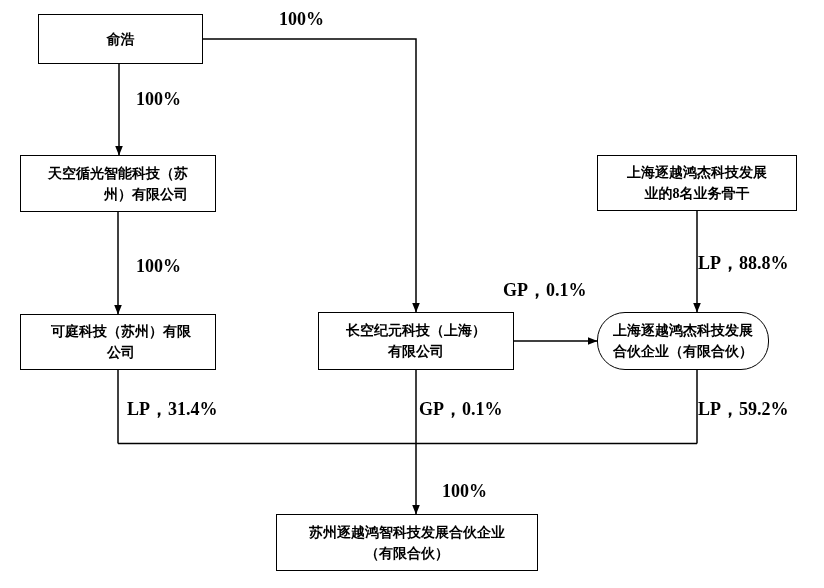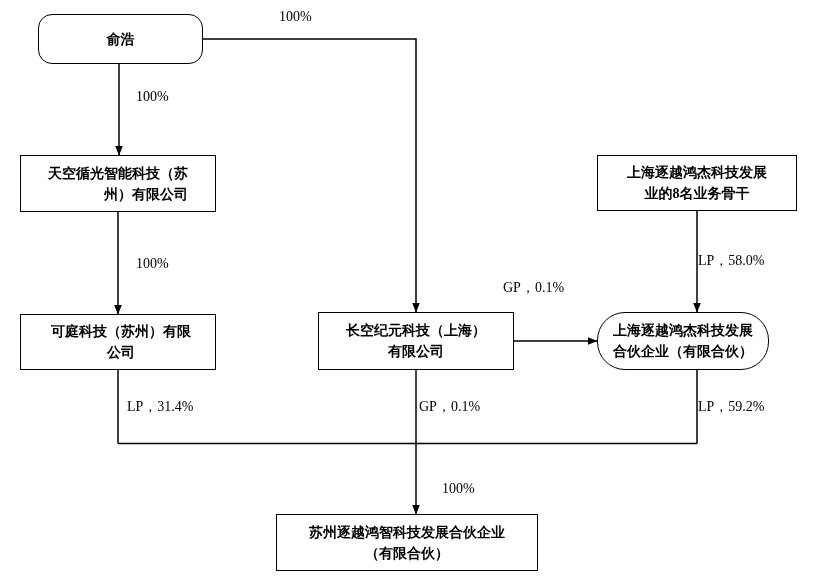--- a/index.html
+++ b/index.html
@@ -32,31 +32,31 @@
     display: flex;
     align-items: center;
     justify-content: center;
     text-align: center;
     font-size: 14px;
     font-weight: bold;
     line-height: 1.5;
     white-space: pre-line;
     padding: 2px 6px;
   }
-  .node-yuhao        { left: 38px;  top: 14px;  width: 165px; height: 50px; border-radius: 14px; }
+  .node-yuhao        { left: 38px;  top: 14px;  width: 165px; height: 50px; }
   .node-tiankong     { left: 20px;  top: 155px; width: 196px; height: 57px; text-align: right; }
   .node-keting       { left: 20px;  top: 314px; width: 196px; height: 56px; padding-left: 12px; }
   .node-changkong    { left: 318px; top: 312px; width: 196px; height: 58px; }
   .node-backbone     { left: 597px; top: 155px; width: 200px; height: 56px; }
   .node-shanghai     { left: 597px; top: 312px; width: 172px; height: 58px; border-radius: 28px; }
   .node-suzhou       { left: 276px; top: 514px; width: 262px; height: 57px; }
   .edge-label {
     position: absolute;
-    font-size: 14px;
-    font-weight: normal;
+    font-size: 18px;
+    font-weight: bold;
     white-space: nowrap;
     line-height: 1;
   }
   .lbl-top          { left: 279px; top: 10px;  }
   .lbl-yh-tk        { left: 136px; top: 90px;  }
   .lbl-tk-kt        { left: 136px; top: 257px; }
   .lbl-bb-sh        { left: 698px; top: 254px; }
   .lbl-ck-sh        { left: 503px; top: 281px; }
   .lbl-kt-bus       { left: 127px; top: 400px; }
   .lbl-ck-bus       { left: 419px; top: 400px; }
@@ -124,20 +124,20 @@
   </div>
 
   <div class="node node-suzhou">
     <span>苏州逐越鸿智科技发展合伙企业
 （有限合伙）</span>
   </div>
 
   <div class="edge-label lbl-top">100%</div>
   <div class="edge-label lbl-yh-tk">100%</div>
   <div class="edge-label lbl-tk-kt">100%</div>
-  <div class="edge-label lbl-bb-sh">LP，58.0%</div>
+  <div class="edge-label lbl-bb-sh">LP，88.8%</div>
   <div class="edge-label lbl-ck-sh">GP，0.1%</div>
   <div class="edge-label lbl-kt-bus">LP，31.4%</div>
   <div class="edge-label lbl-ck-bus">GP，0.1%</div>
   <div class="edge-label lbl-sh-bus">LP，59.2%</div>
   <div class="edge-label lbl-bus-sz">100%</div>
 
 </div>
 
 </body></html>

